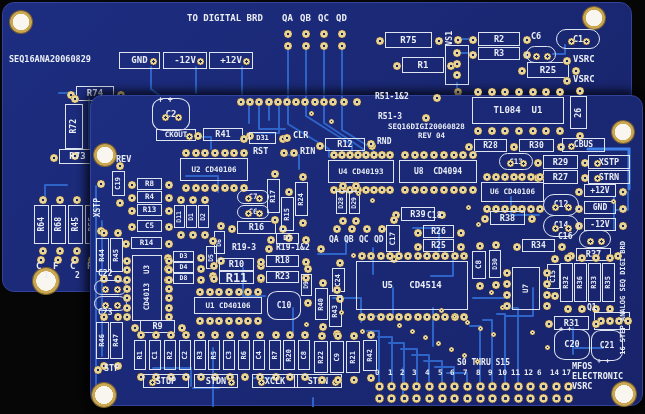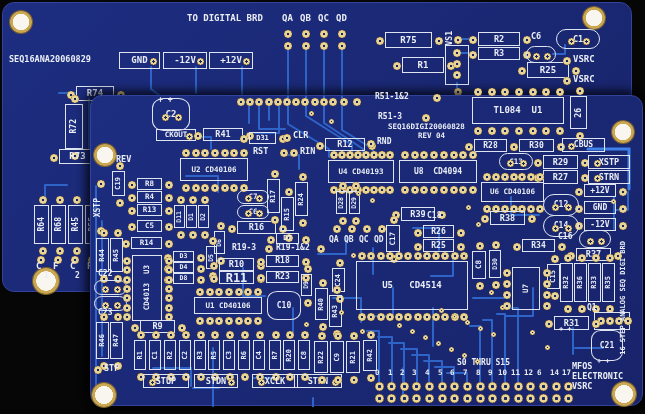--- a/index.html
+++ b/index.html
@@ -334,20 +334,21 @@
       <div class="it outl" style="left: 497px; top: 167px; font-size: 7px; width: 13px; height: 39px;"><span class="v">R33</span><div class="pad" style="width: 8px; height: 8px; left: 2.5px; top: -10px;"></div><div class="pad" style="width: 8px; height: 8px; left: 2.5px; top: 41px;"></div></div>
       <div class="it outl" style="left: 511px; top: 167px; font-size: 7px; width: 13px; height: 39px;"><span class="v">R35</span><div class="pad" style="width: 8px; height: 8px; left: 2.5px; top: -10px;"></div><div class="pad" style="width: 8px; height: 8px; left: 2.5px; top: 41px;"></div></div>
       <div class="it outl" style="left: 421px; top: 171px; font-size: 7.5px; width: 28px; height: 43px;"><span class="v">U7</span><div class="pad" style="width: 8px; height: 8px; left: -10px; top: 1px;"></div><div class="pad" style="width: 8px; height: 8px; left: 30px; top: 1px;"></div><div class="pad" style="width: 8px; height: 8px; left: -10px; top: 12px;"></div><div class="pad" style="width: 8px; height: 8px; left: 30px; top: 12px;"></div><div class="pad" style="width: 8px; height: 8px; left: -10px; top: 23px;"></div><div class="pad" style="width: 8px; height: 8px; left: 30px; top: 23px;"></div><div class="pad" style="width: 8px; height: 8px; left: -10px; top: 34px;"></div><div class="pad" style="width: 8px; height: 8px; left: 30px; top: 34px;"></div></div>
       <div class="it" style="left: 496px; top: 208px; font-size: 8px;"><span>Q1</span></div>
       <div class="it outl" style="left: 503px; top: 216px; font-size: 8px; width: 36px; height: 18px;"><span></span></div>
       <div class="pad" style="width: 8px; height: 8px; left: 506px; top: 221px;"></div>
       <div class="pad" style="width: 8px; height: 8px; left: 515px; top: 221px;"></div>
       <div class="pad" style="width: 8px; height: 8px; left: 524px; top: 221px;"></div>
       <div class="pad" style="width: 8px; height: 8px; left: 533px; top: 221px;"></div>
       <div class="it outl" style="left: 463px; top: 220px; font-size: 8.5px; width: 35px; height: 14px;"><span>R31</span><div class="pad" style="width: 8px; height: 8px; left: -10px; top: 3px;"></div><div class="pad" style="width: 8px; height: 8px; left: 37px; top: 3px;"></div></div>
+      <div class="it outl" style="left: 463px; top: 233px; font-size: 8.5px; width: 36px; height: 31px; border-radius: 30%;"><span>C20</span></div>
       <div class="it" style="left: 468px; top: 230px; font-size: 7px;"><span>+ +</span></div>
       <div class="it outl" style="left: 500px; top: 234px; font-size: 8px; width: 32px; height: 31px; border-radius: 30%;"><span>C21</span></div>
       <div class="it" style="left: 506px; top: 262px; font-size: 7px;"><span>+ +</span></div>
       <div class="it" style="left: 481px; top: 266px; font-size: 8.5px;"><span>MFOS</span></div>
       <div class="it" style="left: 481px; top: 276px; font-size: 8.5px;"><span>ELECTRONIC</span></div>
       <div class="it" style="left: 481px; top: 286px; font-size: 8.5px;"><span>VSRC</span></div>
       <div class="it" style="left: 529px; top: 131px; font-size: 7px; height: 142px; display: flex; align-items: center;"><span class="v">16 STEP ANALOG SEQ DIGI BRD</span></div>
     </div>
 
 </div>

